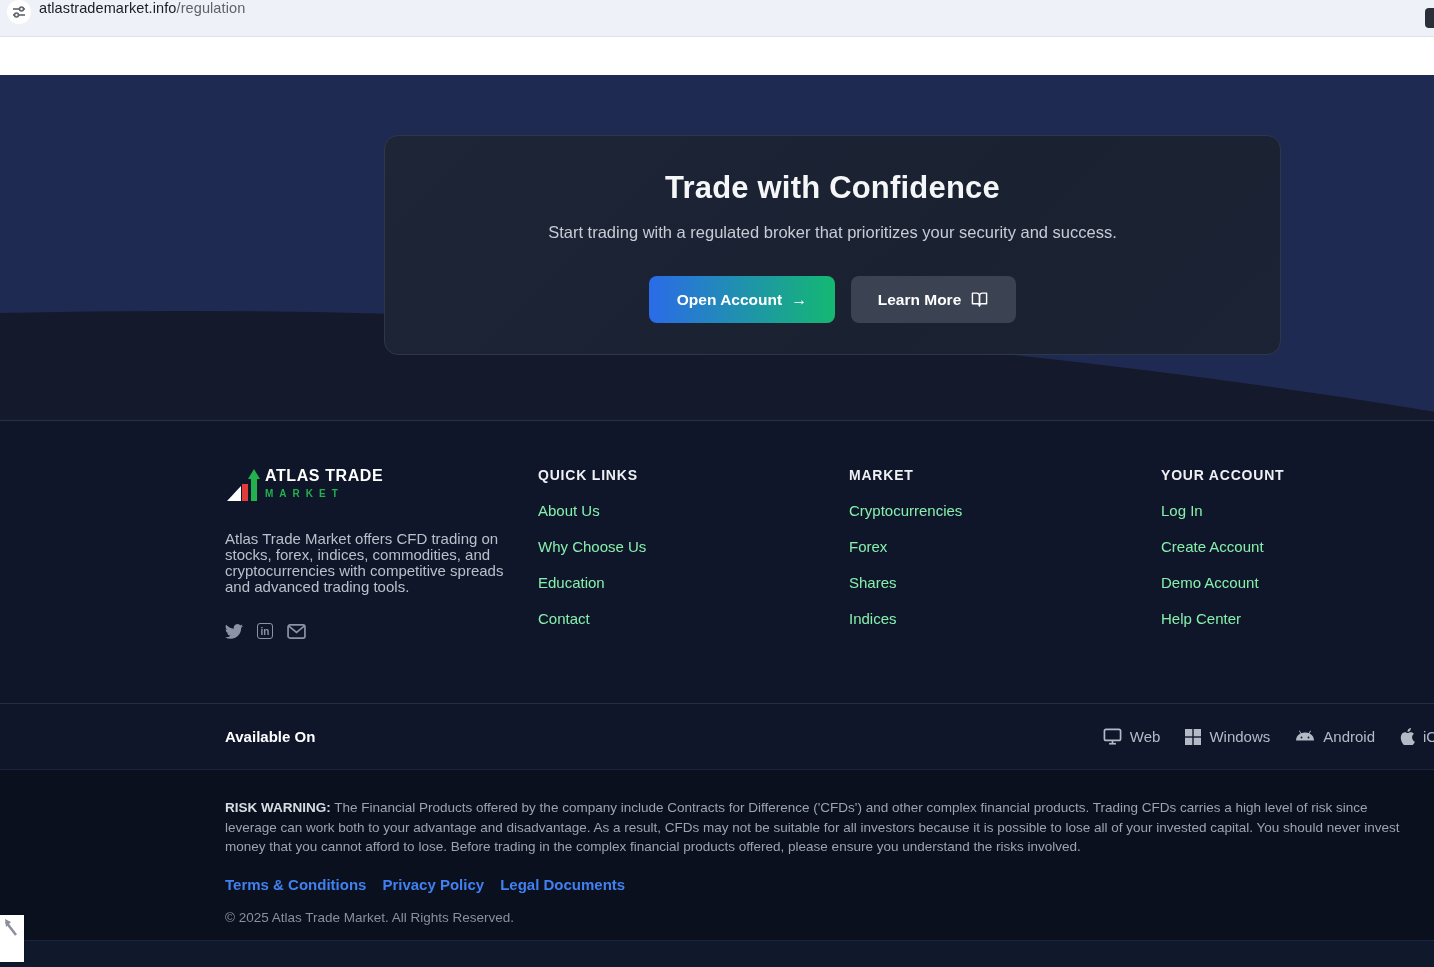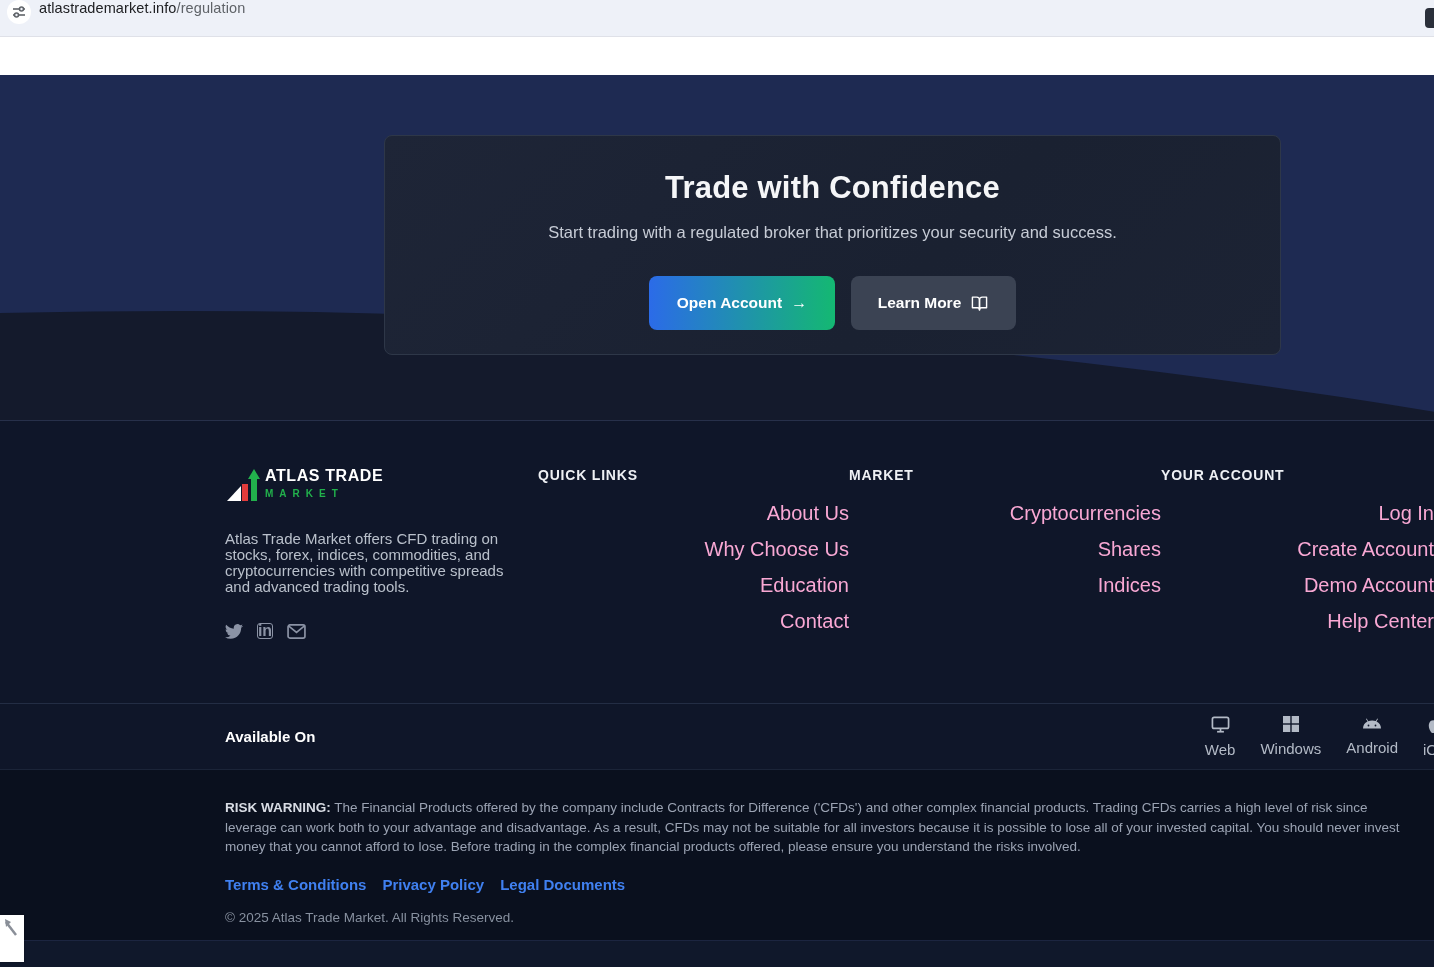--- a/index.html
+++ b/index.html
@@ -38,27 +38,27 @@
     background: #1e2a52; overflow: hidden;
   }
   .hero-curve {
     position: absolute; left: -3820px; top: 236px;
     width: 8000px; height: 4000px; border-radius: 50%;
     background: #141a2c;
   }
   .hero-card {
     position: absolute; left: 384px; top: 60px; width: 897px; height: 220px;
     background: linear-gradient(135deg, #1e2537 0%, #1a2131 60%, #1c2334 100%);
-    border: 1px solid #2e3748; border-radius: 8px;
+    border: 1px solid #2e3748; border-radius: 14px;
     text-align: center;
   }
   .hero-title { margin-top: 34px; font-size: 31px; font-weight: 700; color: #f5f6f8; letter-spacing: 0.2px; }
   .hero-subtitle { margin-top: 17px; font-size: 16.5px; color: #c7ccd6; }
   .hero-buttons { margin-top: 34px; display: flex; justify-content: center; gap: 16px; }
-  .btn { height: 54px; border: none; border-radius: 8px; font-family: inherit;
+  .btn { height: 47px; border: none; border-radius: 8px; font-family: inherit;
          font-size: 15.5px; font-weight: 700; color: #ffffff; cursor: pointer;
          display: inline-flex; align-items: center; justify-content: center; gap: 9px; }
   .btn-primary { width: 186px; background: linear-gradient(90deg, #2b6be8 0%, #14b872 100%); }
   .btn-secondary { width: 165px; background: #3b4353; }
   .btn .arrow { font-size: 16px; font-weight: 400; }
 
   
   .footer-main {
     position: absolute; left: 0; top: 420px; width: 1434px; height: 283px;
     background: #0f1629; border-top: 1px solid #27304a;
@@ -69,35 +69,35 @@
   }
   .brand-logo { display: flex; align-items: flex-start; }
   .brand-text { margin-left: 4px; }
   .brand-top { font-size: 16px; font-weight: 700; color: #ffffff; letter-spacing: 0.6px; }
   .brand-bottom { font-size: 10px; font-weight: 700; color: #22b14c; letter-spacing: 6px; margin-top: 3px; }
   .brand-desc { margin-top: 22px; width: 280px; font-size: 15px; line-height: 16px; color: #b9c0cb; }
   .social-row { margin-top: 28px; display: flex; align-items: center; gap: 14px; }
   .social-icon { color: #8b93a5; display: inline-flex; }
   .linkedin-badge {
     width: 16px; height: 16px; border: 1.5px solid #8b93a5; border-radius: 3px;
-    color: #8b93a5; font-size: 16px; font-weight: 700;
+    color: #8b93a5; font-size: 10px; font-weight: 700;
     display: flex; align-items: center; justify-content: center;
   }
   .col-title { font-size: 14px; font-weight: 700; color: #eef0f4; letter-spacing: 0.8px; margin-bottom: 19px; }
-  .col-link { font-size: 20px; color: #f9a8d4; margin-bottom: 16px; height: 20px; cursor: pointer; text-align: right; }
+  .col-link { font-size: 15px; color: #86efac; margin-bottom: 16px; height: 20px; cursor: pointer; }
 
   
   .available-bar {
     position: absolute; left: 0; top: 703px; width: 1434px; height: 66px;
     background: #0f1629; border-top: 1px solid #232d44;
     display: flex; align-items: center;
   }
   .available-label { margin-left: 225px; font-size: 15px; font-weight: 700; color: #ffffff; }
   .platforms { position: absolute; right: -14px; display: flex; align-items: center; gap: 25px; }
-  .platform { display: flex; align-items: center; gap: 8px; color: #b3bac6; font-size: 15px; flex-direction: column; }
+  .platform { display: flex; align-items: center; gap: 8px; color: #b3bac6; font-size: 15px; }
   .platform svg { display: block; }
 
   
   .legal {
     position: absolute; left: 0; top: 769px; width: 1434px; height: 171px;
     background: #0a101e; border-top: 1px solid #1b2438;
   }
   .risk { margin: 28px auto 0 225px; width: 1190px; font-size: 13.5px; line-height: 19.5px; color: #9ba3b3; }
   .risk strong { color: #d8dce4; font-weight: 700; }
   .legal-links { margin-left: 225px; margin-top: 19px; display: flex; gap: 16px; }
@@ -197,20 +197,21 @@
       <div class="col-title">QUICK LINKS</div>
       <div class="col-link">About Us</div>
       <div class="col-link">Why Choose Us</div>
       <div class="col-link">Education</div>
       <div class="col-link">Contact</div>
     </div>
 
     <div>
       <div class="col-title">MARKET</div>
       <div class="col-link">Cryptocurrencies</div>
+      <div class="col-link">Forex</div>
       <div class="col-link">Shares</div>
       <div class="col-link">Indices</div>
     </div>
 
     <div>
       <div class="col-title">YOUR ACCOUNT</div>
       <div class="col-link">Log In</div>
       <div class="col-link">Create Account</div>
       <div class="col-link">Demo Account</div>
       <div class="col-link">Help Center</div>

